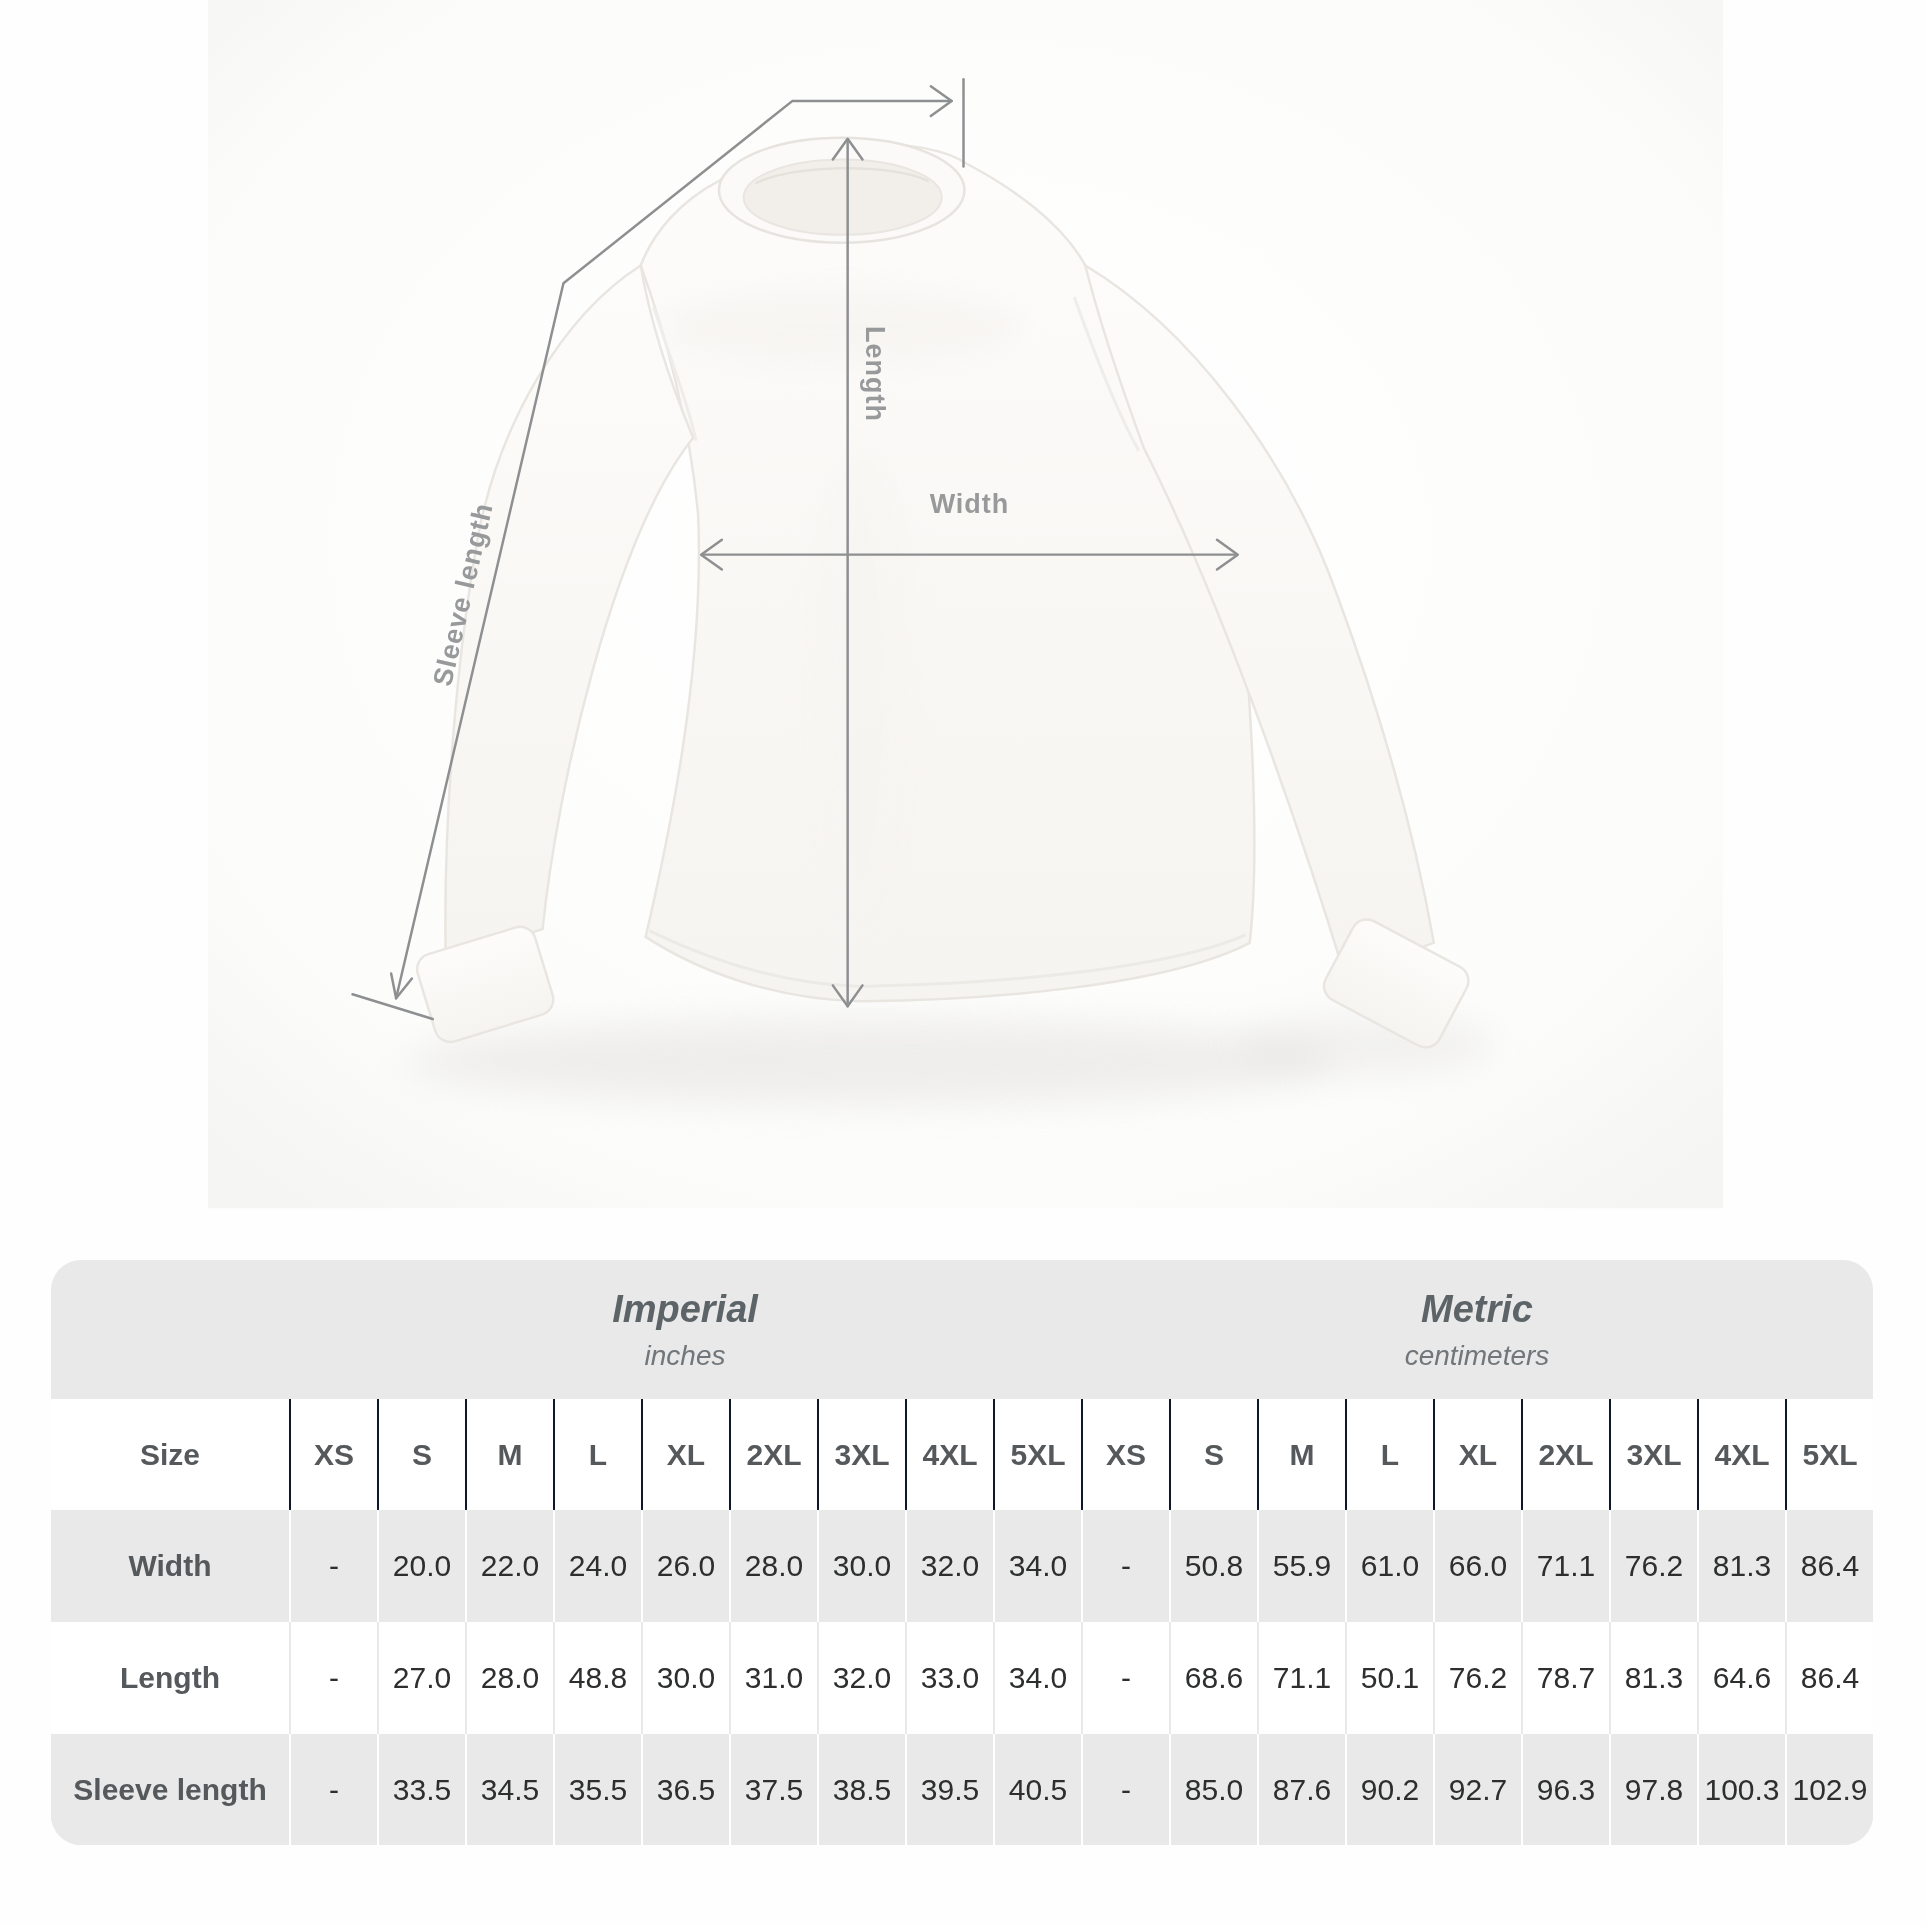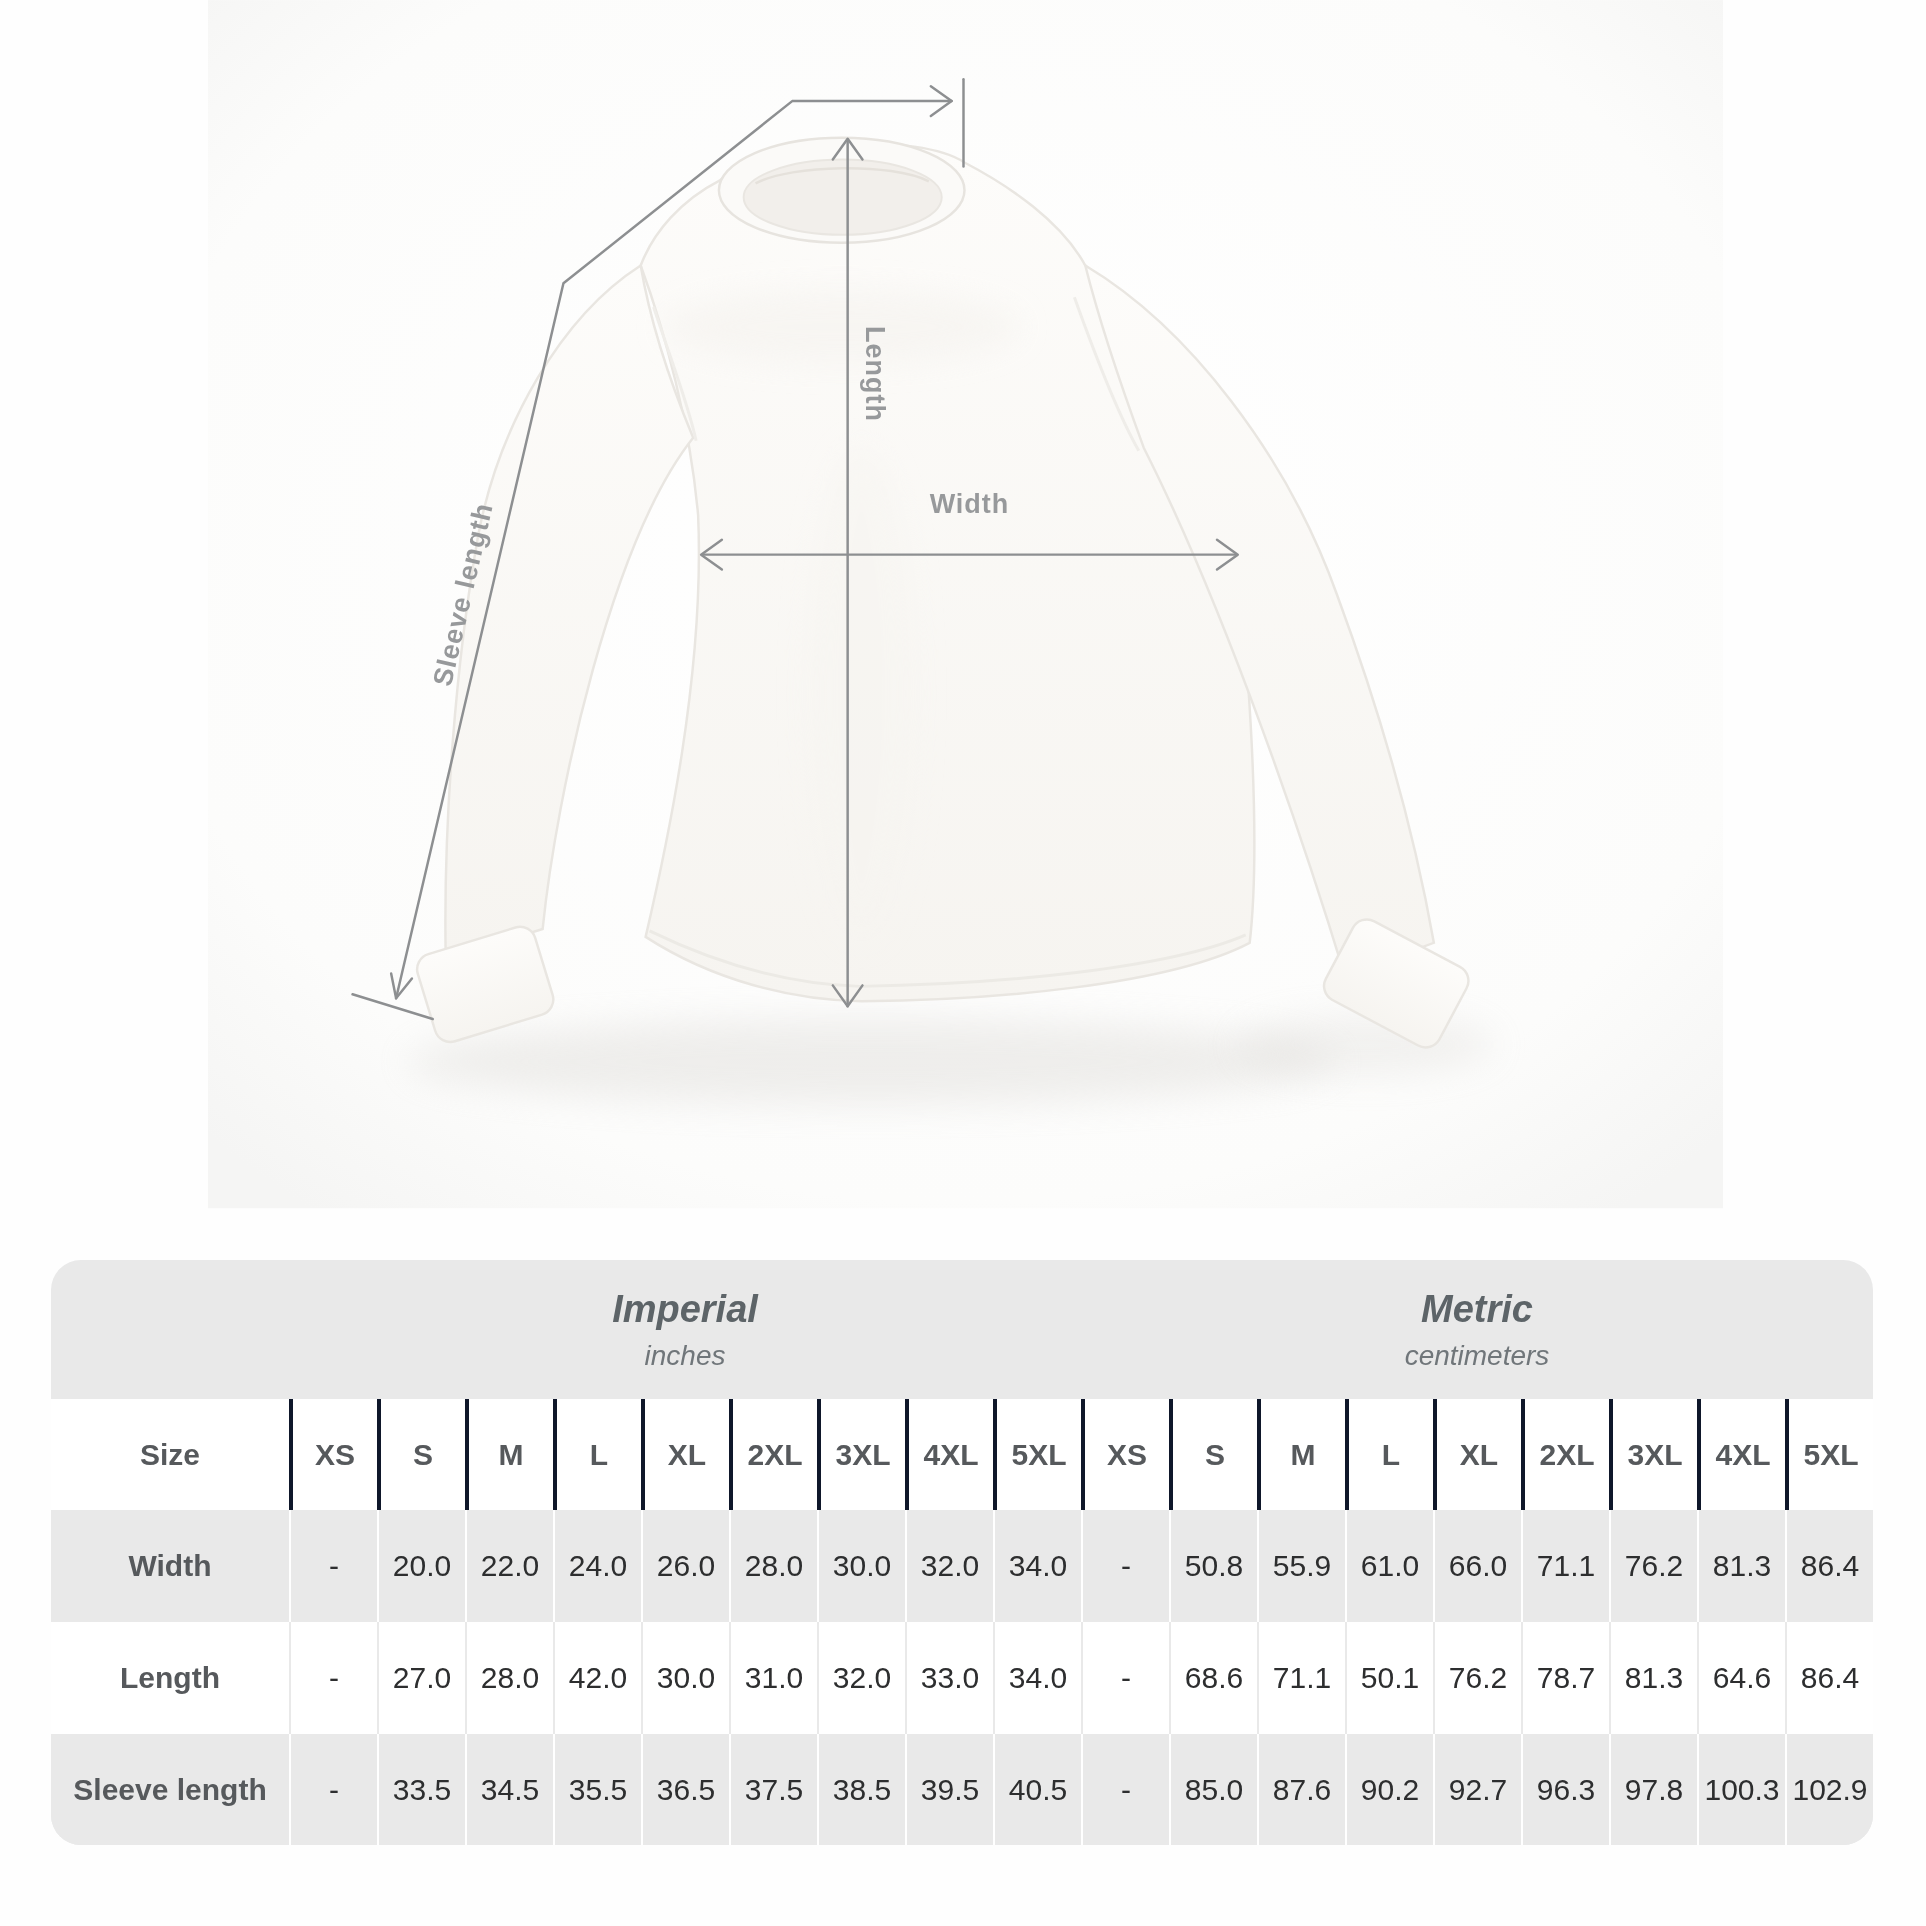--- a/index.html
+++ b/index.html
@@ -23,21 +23,21 @@
   .row{display:grid;grid-template-columns:238px repeat(18,1fr);}
   .r-group{grid-template-columns:238px 1fr 1fr;height:139px;}
   .r-header{height:111px;}
   .r-data{height:112px;}
   .cell{display:flex;align-items:center;justify-content:center;
         font-size:30px;color:#2d2e2f;box-sizing:border-box;}
   .r-group .cell{flex-direction:column;background:transparent;}
   .group-title{font-size:38px;font-weight:bold;font-style:italic;color:#5d6468;line-height:1.2;}
   .group-sub{font-size:28px;font-style:italic;color:#70767a;margin-top:8px;}
   .r-header .cell{background:#ffffff;font-weight:bold;color:#56595c;}
-  .r-header .cell + .cell{border-left:4px solid #0f172a;text-align:right;}
+  .r-header .cell + .cell{border-left:2px solid #0f172a;text-align:right;}
   .r-data.gray .cell{background:#e9e9e9;}
   .r-data.gray .cell + .cell{border-left:2px solid #ffffff;}
   .r-data.white .cell{background:#ffffff;}
   .r-data.white .cell + .cell{border-left:2px solid #e9e9e9;}
   .r-data .lbl{font-weight:bold;color:#56595c;}
 </style>
 </head>
 <body>
 
 <div id="page">
@@ -193,21 +193,21 @@
       <div class="cell">76.2</div>
       <div class="cell">81.3</div>
       <div class="cell">86.4</div>
     </div>
 
     <div class="row r-data white">
       <div class="cell lbl">Length</div>
       <div class="cell">-</div>
       <div class="cell">27.0</div>
       <div class="cell">28.0</div>
-      <div class="cell">42.0</div>
+      <div class="cell">48.8</div>
       <div class="cell">30.0</div>
       <div class="cell">31.0</div>
       <div class="cell">32.0</div>
       <div class="cell">33.0</div>
       <div class="cell">34.0</div>
       <div class="cell">-</div>
       <div class="cell">68.6</div>
       <div class="cell">71.1</div>
       <div class="cell">50.1</div>
       <div class="cell">76.2</div>

